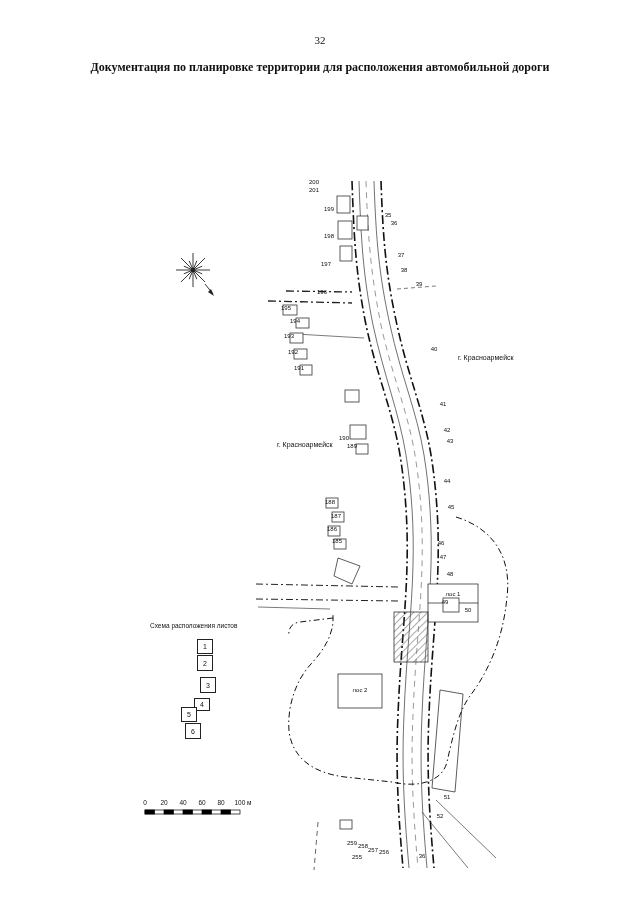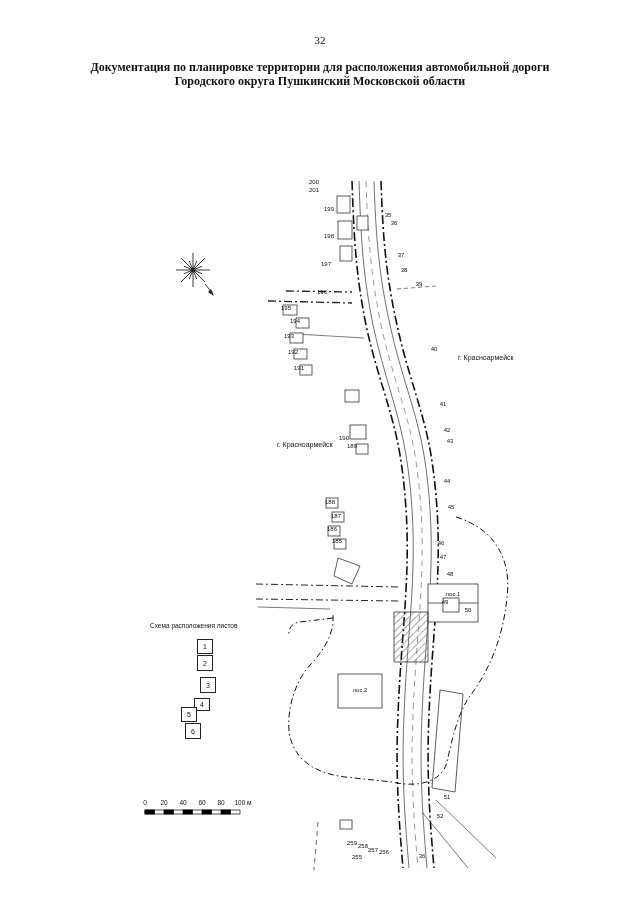--- a/index.html
+++ b/index.html
@@ -44,21 +44,20 @@
     font:6.5px "Liberation Sans",sans-serif;white-space:nowrap;
   }
 </style>
 </head>
 <body>
 
 <div class="page-number">32</div>
 
 <div class="title-block">
   <div>Документация по планировке территории для расположения автомобильной дороги</div>
-  <div>Городского округа Пушкинский Московской области</div>
 </div>
 
 <div class="map">
 
   <svg width="640" height="905" viewBox="0 0 640 905">
     <defs>
       <pattern id="hatch" width="5" height="5" patternUnits="userSpaceOnUse" patternTransform="rotate(45)">
         <line x1="0" y1="0" x2="0" y2="5" stroke="#555" stroke-width="1"></line>
       </pattern>
     </defs>

